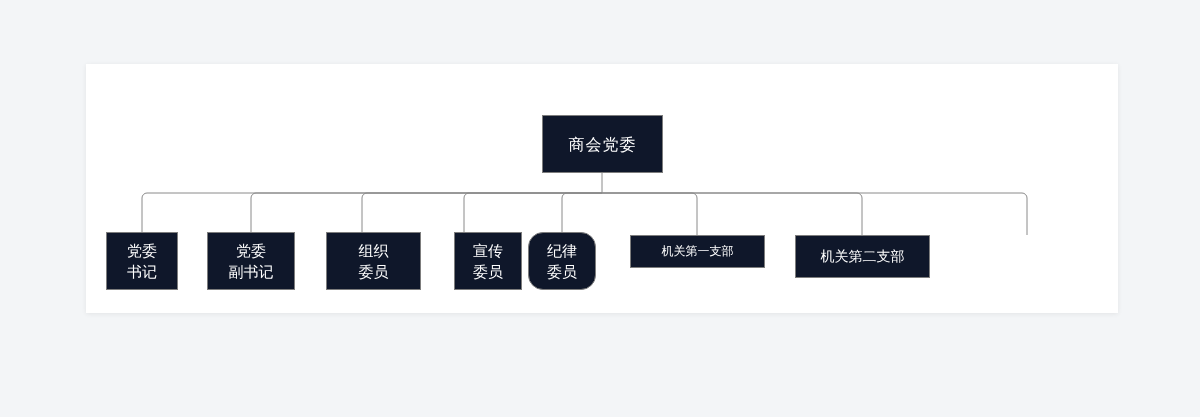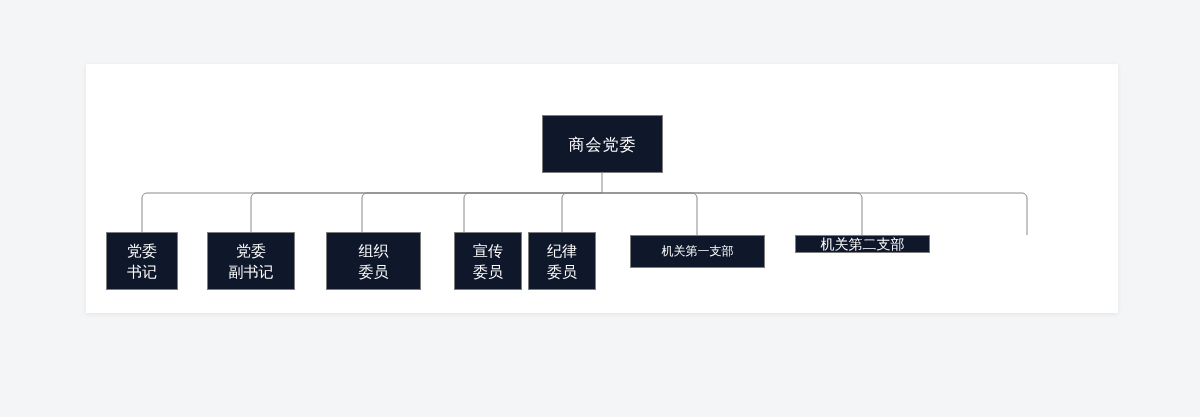--- a/index.html
+++ b/index.html
@@ -50,23 +50,23 @@
   .node span { display: block; }
   .node-root {
     left: 542px; top: 115px; width: 121px; height: 58px;
     font-size: 16px;
     letter-spacing: 1px;
   }
   .n1 { left: 106px; top: 232px; width: 72px;  height: 58px; }
   .n2 { left: 207px; top: 232px; width: 88px;  height: 58px; }
   .n3 { left: 326px; top: 232px; width: 95px;  height: 58px; }
   .n4 { left: 430px; top: 232px; width: 68px;  height: 58px; margin-left: 24px; }
-  .n5 { left: 528px; top: 232px; width: 68px;  height: 58px; }
+  .n5 { left: 528px; top: 232px; width: 68px;  height: 58px; border-radius: 15px; }
   .n6 { left: 630px; top: 235px; width: 135px; height: 33px; font-size: 12px; }
-  .n7 { left: 795px; top: 235px; width: 135px; height: 18px; font-size: 14px; }
+  .n7 { left: 795px; top: 235px; width: 135px; height: 43px; font-size: 14px; }
   .n8 { left: 959px; top: 235px; width: 137px; height: 33px; font-size: 14px; }
 </style>
 </head>
 <body>
 
 <div class="stage">
 
   <div class="card"></div>
 
   <svg class="connectors" viewBox="0 0 1200 417" fill="none" stroke="#8a8a8a" stroke-width="1">

